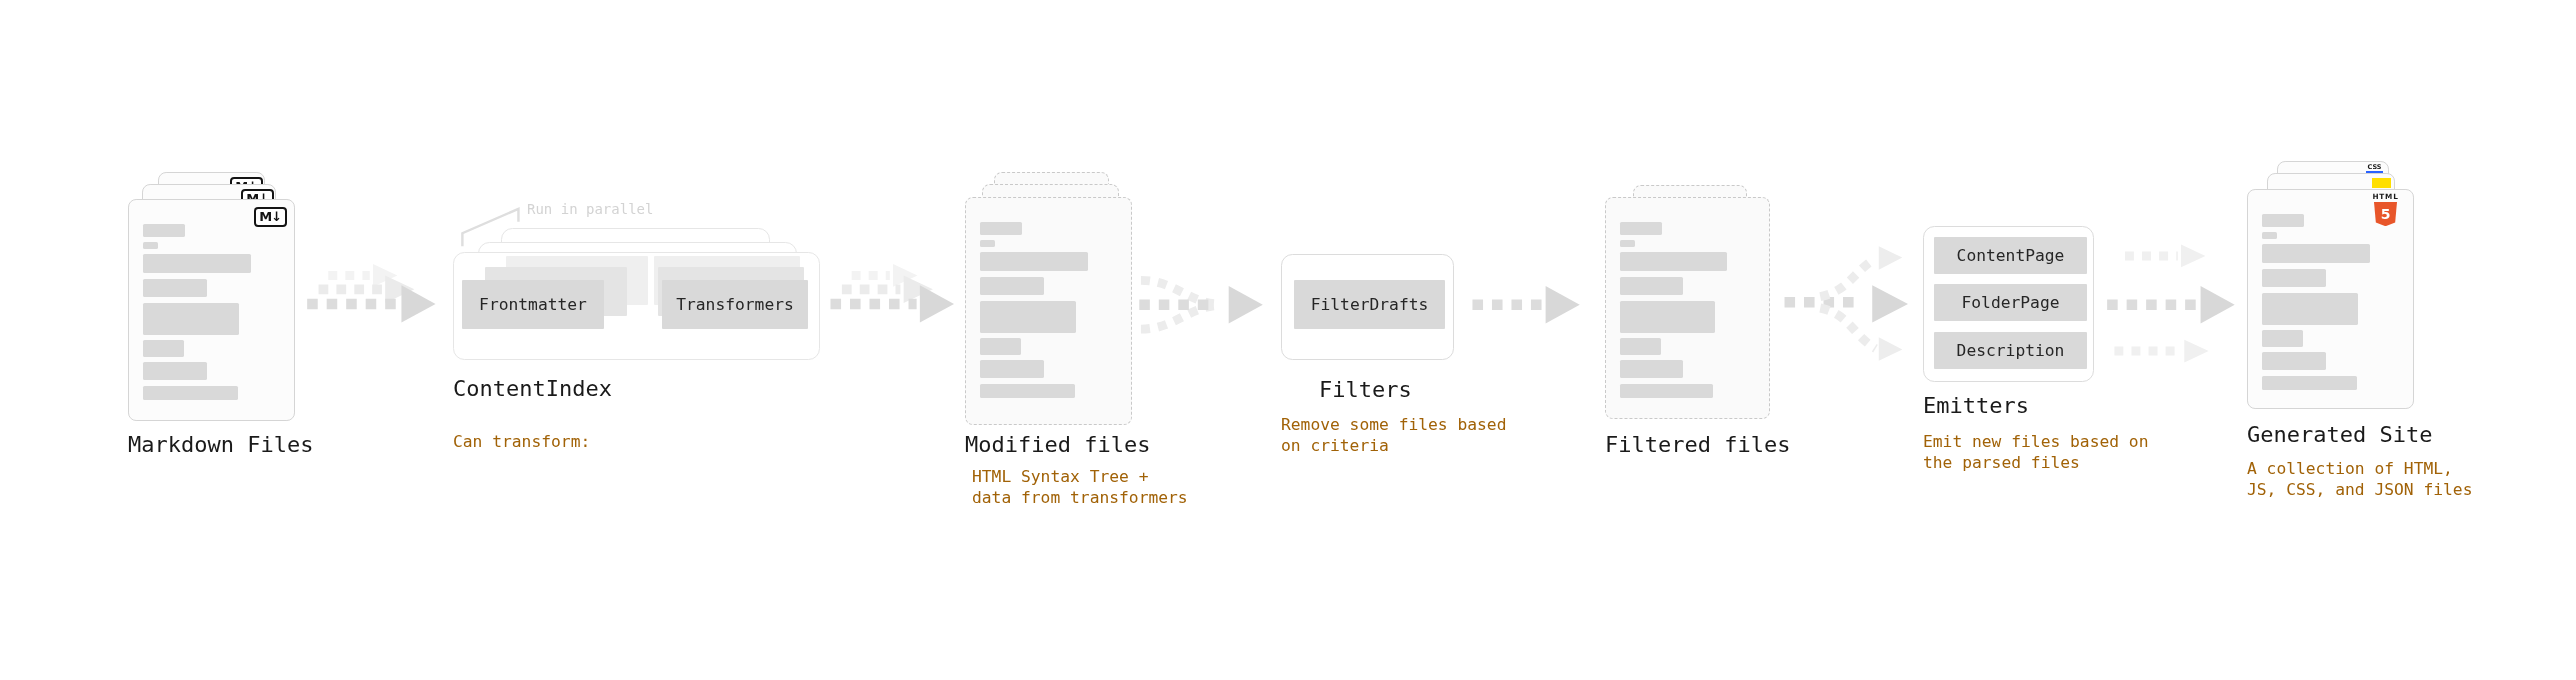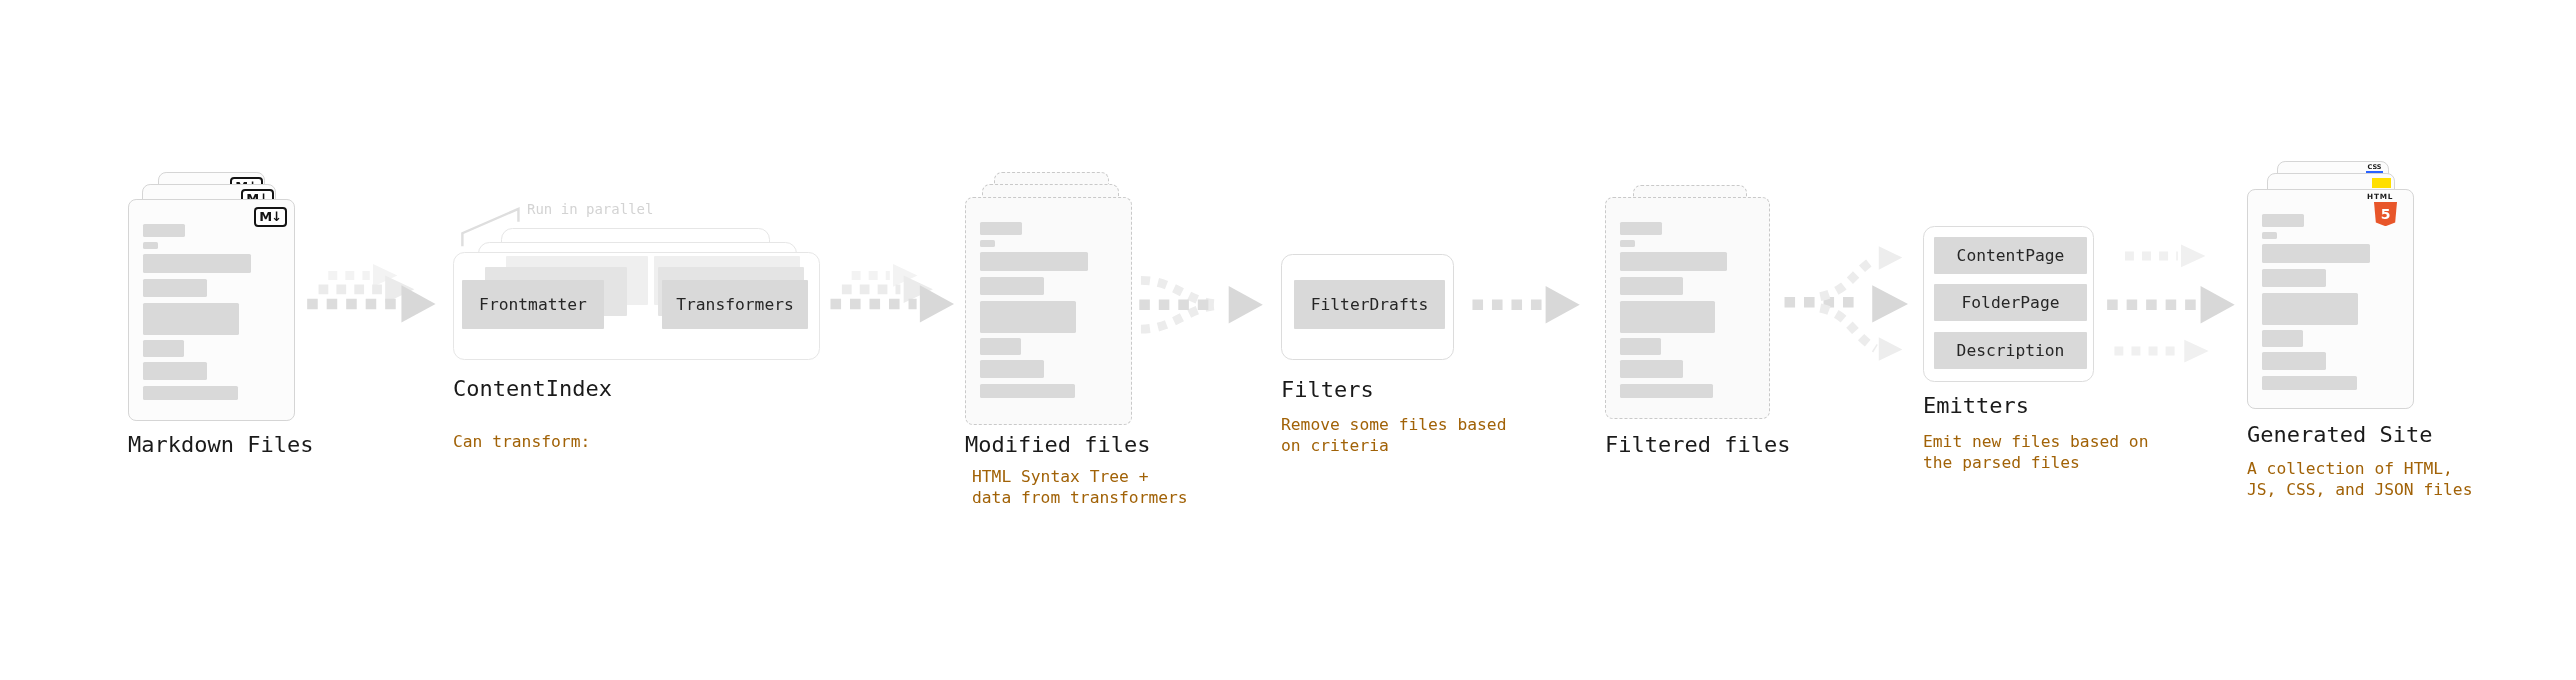--- a/index.html
+++ b/index.html
@@ -15,21 +15,21 @@
   .doc-bars{position:absolute;left:14px;right:14px;top:24.4px;display:flex;flex-direction:column;}
   .bar{background:#d9d9d9;border-radius:1.6px;margin-bottom:5.7px;}
 
   
   .md-badge{position:absolute;width:32.5px;height:19.5px;background:#ffffff;border:2.4px solid #141414;border-radius:4.1px;
     display:flex;align-items:center;justify-content:center;font-weight:bold;font-size:13px;color:#141414;
     font-family:"DejaVu Sans","Liberation Sans",sans-serif;letter-spacing:-0.8px;box-sizing:border-box;}
   .css-badge{position:absolute;font-family:"DejaVu Sans","Liberation Sans",sans-serif;font-weight:bold;font-size:6.5px;
     color:#1a1a1a;border-bottom:3.3px solid #2962ff;padding:0 1.6px 0.8px 1.6px;line-height:6.5px;}
   .js-badge{position:absolute;width:18.7px;height:9.8px;background:#ffdf00;}
-  .html5-badge{position:absolute;width:37px;text-align:left;font-family:"DejaVu Sans","Liberation Sans",sans-serif;}
+  .html5-badge{position:absolute;width:37px;text-align:center;font-family:"DejaVu Sans","Liberation Sans",sans-serif;}
   .html5-badge .word{font-weight:bold;font-size:7.3px;letter-spacing:0.8px;color:#1a1a1a;line-height:8.1px;}
   .html5-badge .shield{width:23px;height:24.4px;margin:0.8px auto 0;background:#e8562a;
     clip-path:polygon(0 0,100% 0,92% 85%,50% 100%,8% 85%);
     display:flex;align-items:center;justify-content:center;color:#ffffff;font-weight:bold;font-size:14px;}
 
   
   .t-box{position:absolute;background:#ffffff;border:1.6px solid #e6e6e6;border-radius:11.4px;box-sizing:border-box;}
   .group-box{position:absolute;background:#ffffff;border:1.6px solid #dcdcdc;border-radius:11.4px;box-sizing:border-box;}
   .pill{position:absolute;background:#d9d9d9;border-radius:1px;display:flex;align-items:center;justify-content:center;
     font-size:16.3px;color:#262626;white-space:nowrap;}
@@ -164,21 +164,21 @@
         </div>
     </div>
     <div class="node-label" style="left:965px;top:432px;">Modified files</div>
     <div class="node-caption" style="left:972px;top:466px;">HTML Syntax Tree +
 data from transformers</div>
   </div>
 
   <div>
     <div class="group-box" style="left:1281px;top:254px;width:173px;height:106px;"></div>
     <div class="pill" style="left:1294px;top:280px;width:151px;height:49px;">FilterDrafts</div>
-    <div class="node-label" style="left:1281px;top:377px;">Filters</div>
+    <div class="node-label" style="left:1319px;top:377px;">Filters</div>
     <div class="node-caption" style="left:1281px;top:414px;">Remove some files based
 on criteria</div>
   </div>
 
   <div>
     <div class="page dashed" style="left:1633px;top:185px;width:114px;height:57px;"></div>
     <div class="page dashed" style="left:1605px;top:197px;width:165px;height:222px;">
       <div class="doc-bars">
           <div class="bar" style="width: 31%; height: 12.2px;"></div>
           <div class="bar" style="width: 11%; height: 6.5px;"></div>

